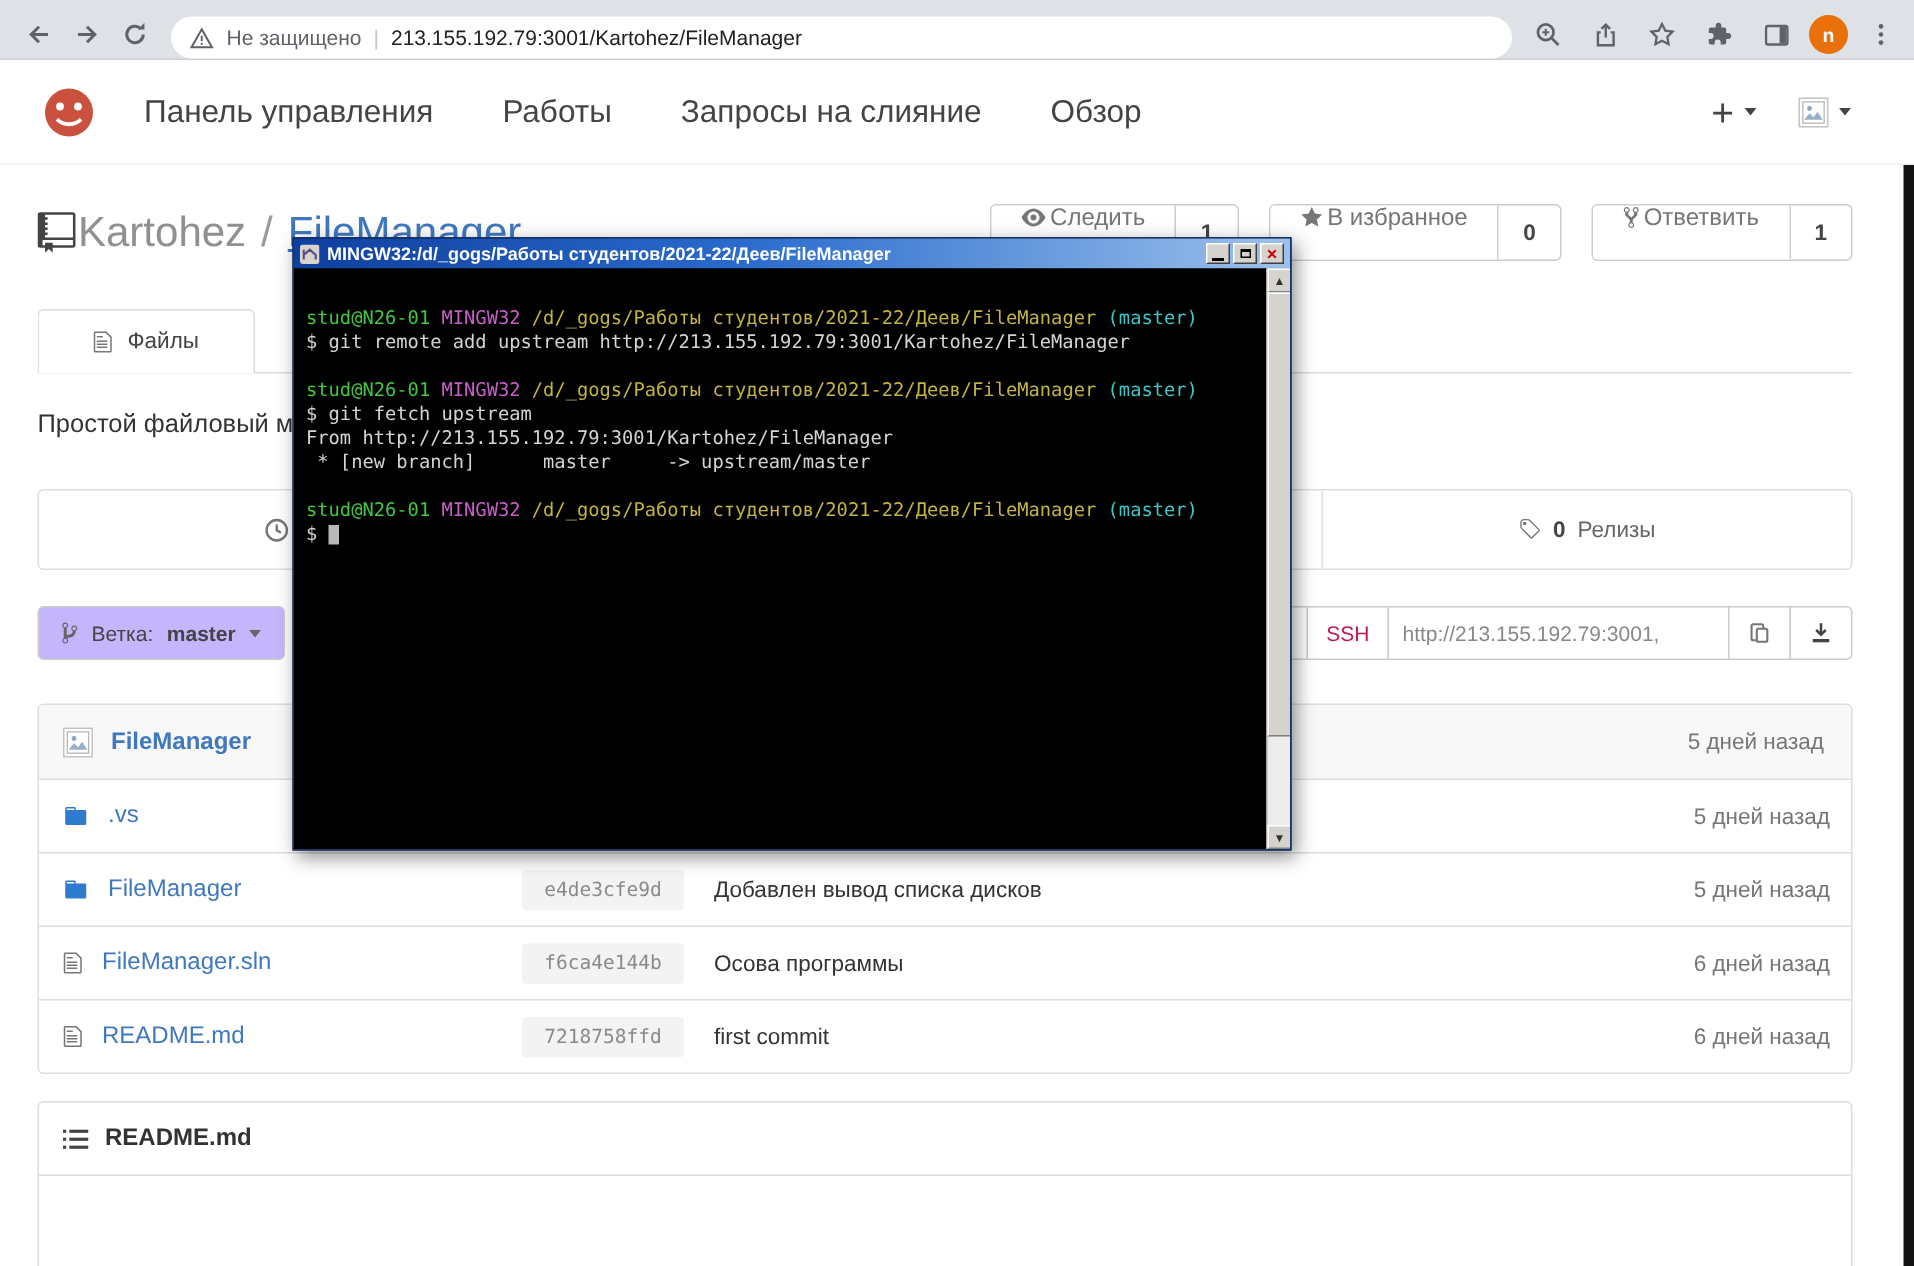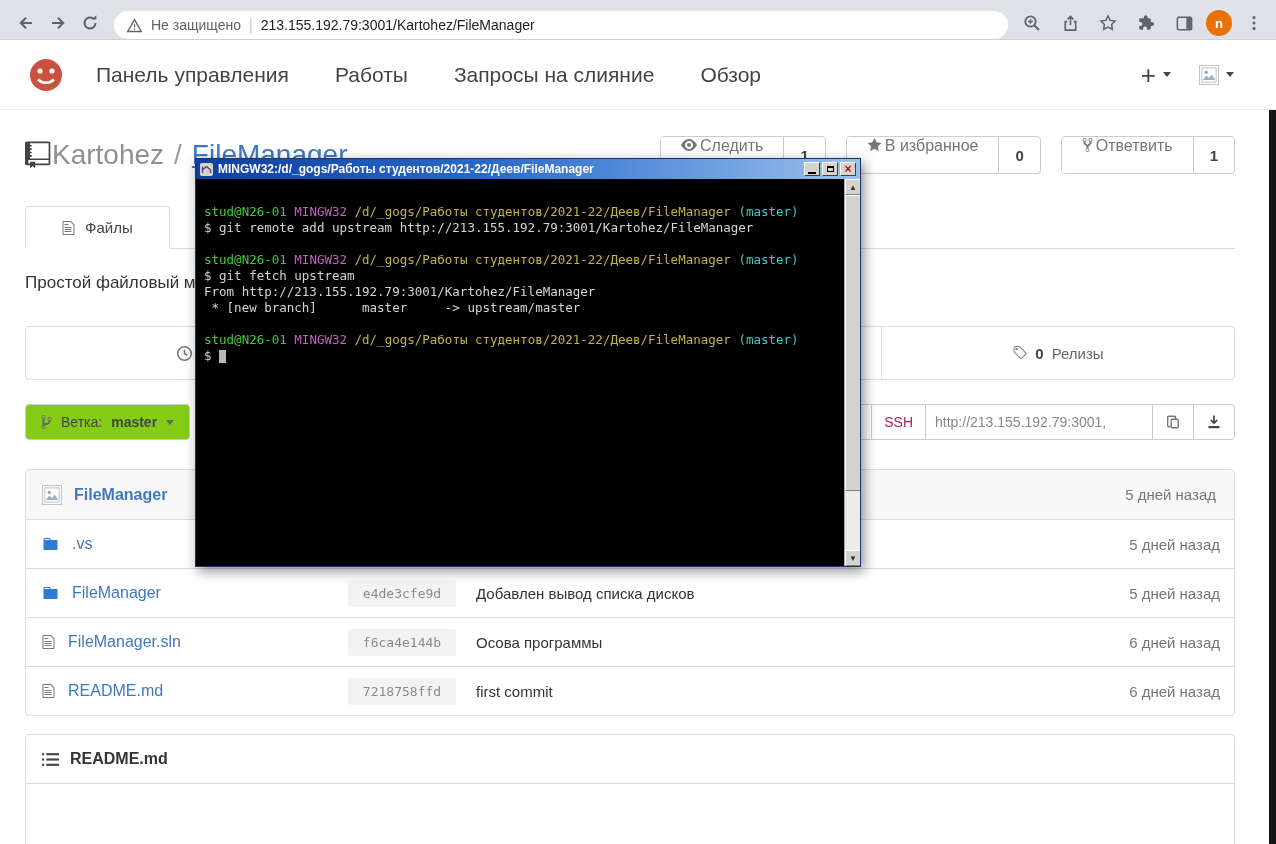--- a/index.html
+++ b/index.html
@@ -43,21 +43,21 @@
 
 .desc{margin-top:24px;font-size:17px;color:#333}
 
 .stats{margin-top:33px;height:54px;border:1px solid #ddd;border-radius:4px;display:flex;background:#fff}
 .stat-cell{flex:1;display:flex;align-items:center;justify-content:center;gap:8px;color:#666;font-size:15px;cursor:pointer}
 .stat-cell + .stat-cell{border-left:1px solid #ddd}
 .stat-cell.commits{justify-content:flex-start;padding-left:150px}
 .stat-count{font-weight:bold;color:#444}
 
 .branchbar{margin-top:22px;height:40px;position:relative}
-.branch-btn{position:absolute;left:0;top:2px;height:36px;display:flex;align-items:center;gap:9px;padding:0 15px;border:1px solid #ccc;border-radius:4px;background:#84cc16;font-size:14px;color:#444;cursor:pointer}
+.branch-btn{position:absolute;left:0;top:2px;height:36px;display:flex;align-items:center;gap:9px;padding:0 15px;border:1px solid #ccc;border-radius:4px;background:#c4b5fd;font-size:14px;color:#444;cursor:pointer}
 .branch-bold{font-weight:bold}
 .clone-group{position:absolute;right:0;top:2px;height:36px;display:flex}
 .cg-btn{display:flex;align-items:center;justify-content:center;padding:0 12px;border:1px solid #ccc;background:#fff;color:#be185d;font-size:14px;margin-left:-1px;cursor:pointer}
 .cg-btn.first{border-radius:4px 0 0 4px;margin-left:0}
 .cg-btn.last{border-radius:0 4px 4px 0}
 .cg-input{width:228px;border:1px solid #ccc;margin-left:-1px;padding:12px 9px;font-size:14px;color:#888;background:#fff;outline:none}
 
 .filetable{margin-top:27px;border:1px solid #ddd;border-radius:4px;overflow:hidden;background:#fff}
 .ft-head{height:49px;background:#f8f8f8;display:flex;align-items:center;gap:12px;padding:0 16px}
 .ft-head-name{font-size:16px;font-weight:bold}

